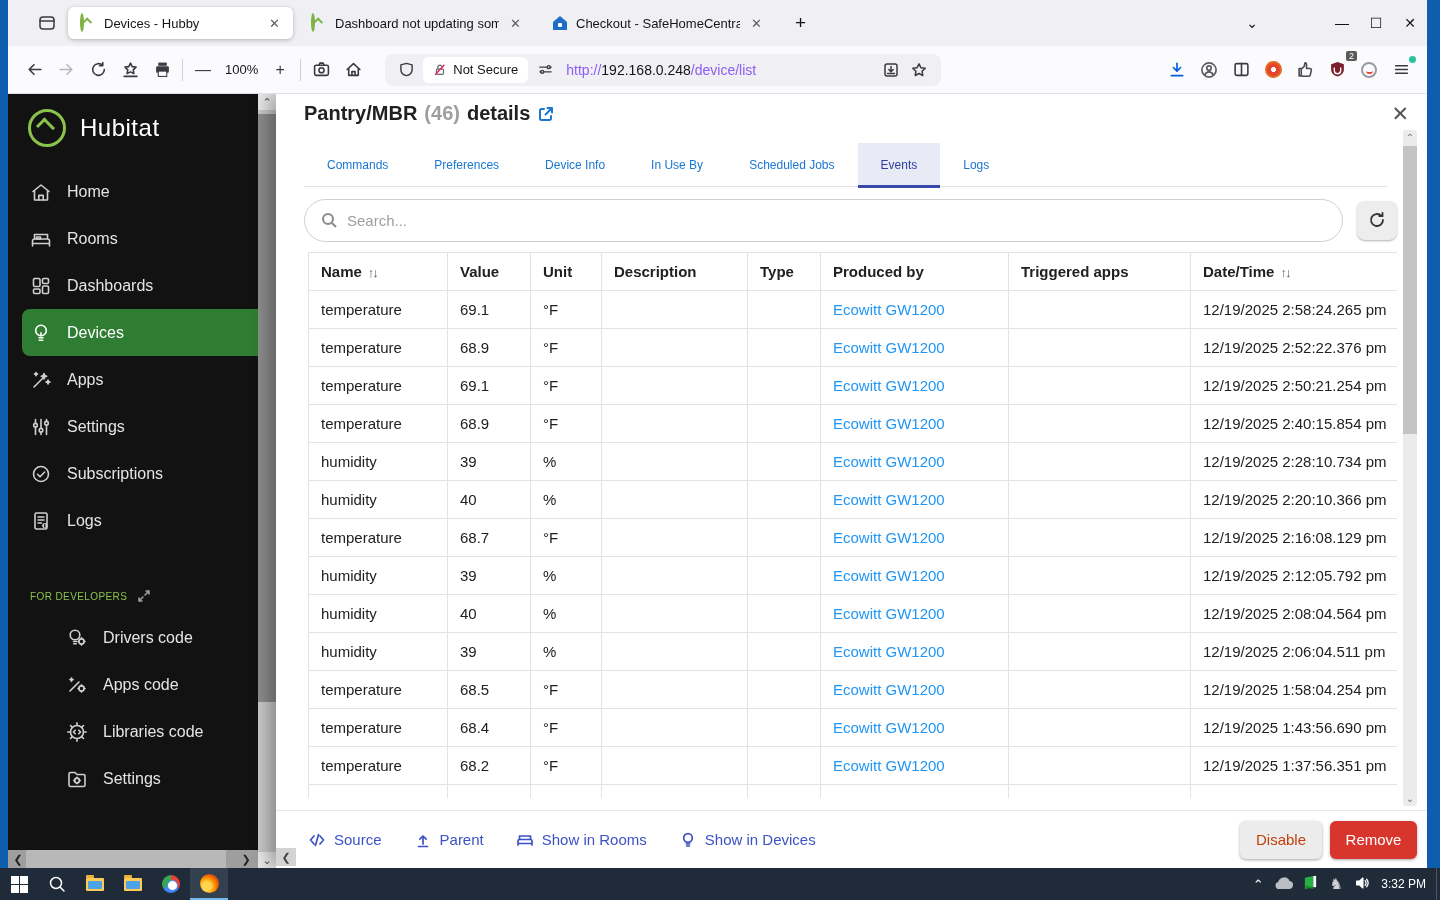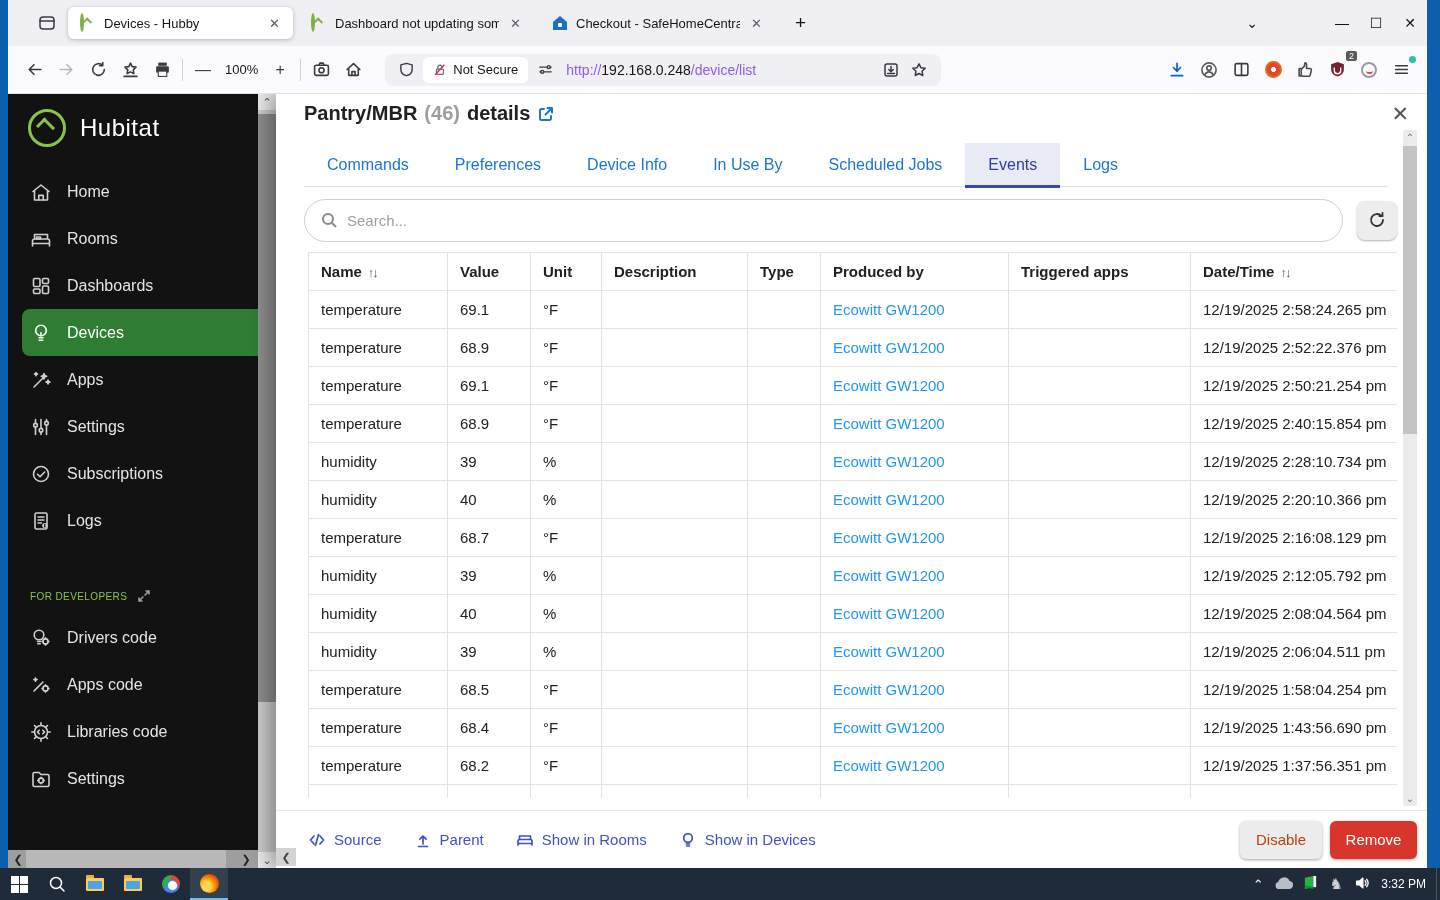--- a/index.html
+++ b/index.html
@@ -48,42 +48,42 @@
   .brand-logo { width:38px; height:38px; border:3.5px solid #8bc34a; border-radius:50%; position:relative; }
   .brand-logo:after { content:""; position:absolute; left:7px; top:9px; width:12px; height:9px; border-left:3px solid #8bc34a; border-top:3px solid #8bc34a; transform:rotate(45deg); }
   .brand-name { color:#fff; font-size:24px; font-weight:400; letter-spacing:.5px; }
   .side-nav { margin-top:12px; }
   .side-item { display:flex; align-items:center; gap:15px; height:47px; padding-left:22px; color:#e4e4e4; font-size:16px; }
   .side-item svg { width:22px; height:22px; stroke:#cfcfcf; fill:none; stroke-width:1.6; stroke-linecap:round; stroke-linejoin:round; flex:0 0 auto; }
   .side-item.active { background:#2e7d32; margin-left:14px; padding-left:8px; border-radius:8px 0 0 8px; color:#fff; }
   .side-item.active svg { stroke:#fff; }
   .side-section { display:flex; align-items:center; gap:10px; color:#8bc34a; font-size:10px; letter-spacing:.4px; padding-left:22px; height:24px; }
   .side-section svg { width:14px; height:14px; stroke:#9e9e9e; fill:none; stroke-width:1.6; stroke-linecap:round; }
-  .mt40 { margin-top:40px; } .mt6 { margin-top:6px; } .mt44 { margin-top:44px; }
+  .mt40 { margin-top:40px; } .mt6 { margin-top:6px;margin-left:36px; } .mt44 { margin-top:44px; }
 
   
   .page-vscroll { position:absolute; left:250px; top:0; width:18px; height:774px; background:#cacaca; }
   .page-vscroll .arrow { position:absolute; left:0; width:18px; height:16px; color:#555; font-size:11px; text-align:center; line-height:16px; background:#e9e9e9; }
   .page-vscroll .a-up { top:0; }
   .page-vscroll .a-dn { bottom:0; }
   .page-vscroll .thumb { position:absolute; left:0; top:20px; width:18px; height:588px; background:#8d8d8d; }
   .side-hscroll { position:absolute; left:0; top:756px; width:250px; height:18px; background:#9e9e9e; }
   .side-hscroll .arrow { position:absolute; top:0; width:16px; height:18px; color:#222; font-size:11px; text-align:center; line-height:18px; }
   .side-hscroll .a-l { left:2px; } .side-hscroll .a-r { right:4px; }
   .side-hscroll .thumb { position:absolute; left:18px; top:0; width:200px; height:18px; background:#b8b8b8; }
 
   
   .modal { position:absolute; left:268px; top:0; right:0; height:774px; background:#fff; box-shadow:-8px 0 16px rgba(0,0,0,.3); }
   .modal-close { position:absolute; top:8px; right:18px; font-size:21px; color:#555; }
   .modal-title { position:absolute; top:8px; left:28px; font-size:20px; font-weight:700; color:#212121; display:flex; gap:7px; align-items:center; }
   .modal-title .devid { color:#9e9e9e; }
   .modal-title svg { width:18px; height:18px; stroke:#1976d2; fill:none; stroke-width:2; stroke-linecap:round; stroke-linejoin:round; }
 
   .modal-tabs { position:absolute; top:49px; left:28px; right:40px; height:44px; display:flex; border-bottom:1px solid #e0e0e0; }
-  .mtab { padding:0 23px; display:flex; align-items:center; font-size:16px; color:#1976d2; position:relative;text-align:right; }
+  .mtab { padding:0 23px; display:flex; align-items:center; font-size:12px; color:#1976d2; position:relative;text-align:right; }
   .mtab.active { background:#e8eaf6; color:#303f9f; }
   .mtab.active:after { content:""; position:absolute; left:0; right:0; bottom:-2px; height:3px; background:#3949ab; }
 
   .search-row { position:absolute; top:104px; left:28px; right:30px; height:44px; display:flex; align-items:center; gap:14px; }
   .search-pill { flex:1; height:43px; border:1px solid #cfcfcf; border-radius:22px; display:flex; align-items:center; padding:0 16px; gap:9px; }
   .search-pill svg { width:17px; height:17px; stroke:#8a8a8a; fill:none; stroke-width:2; }
   .search-pill input { border:none; outline:none; flex:1; font-size:15px; color:#212121; font-family:"Liberation Sans",sans-serif; background:transparent; }
   .search-pill input::placeholder { color:#9e9e9e; }
   .refresh-btn { width:40px; height:39px; background:#ededed; border-radius:8px; display:flex; align-items:center; justify-content:center; box-shadow:0 1px 2px rgba(0,0,0,.3); }
   .refresh-btn svg { width:18px; height:18px; stroke:#333; fill:none; stroke-width:1.8; stroke-linecap:round; }

